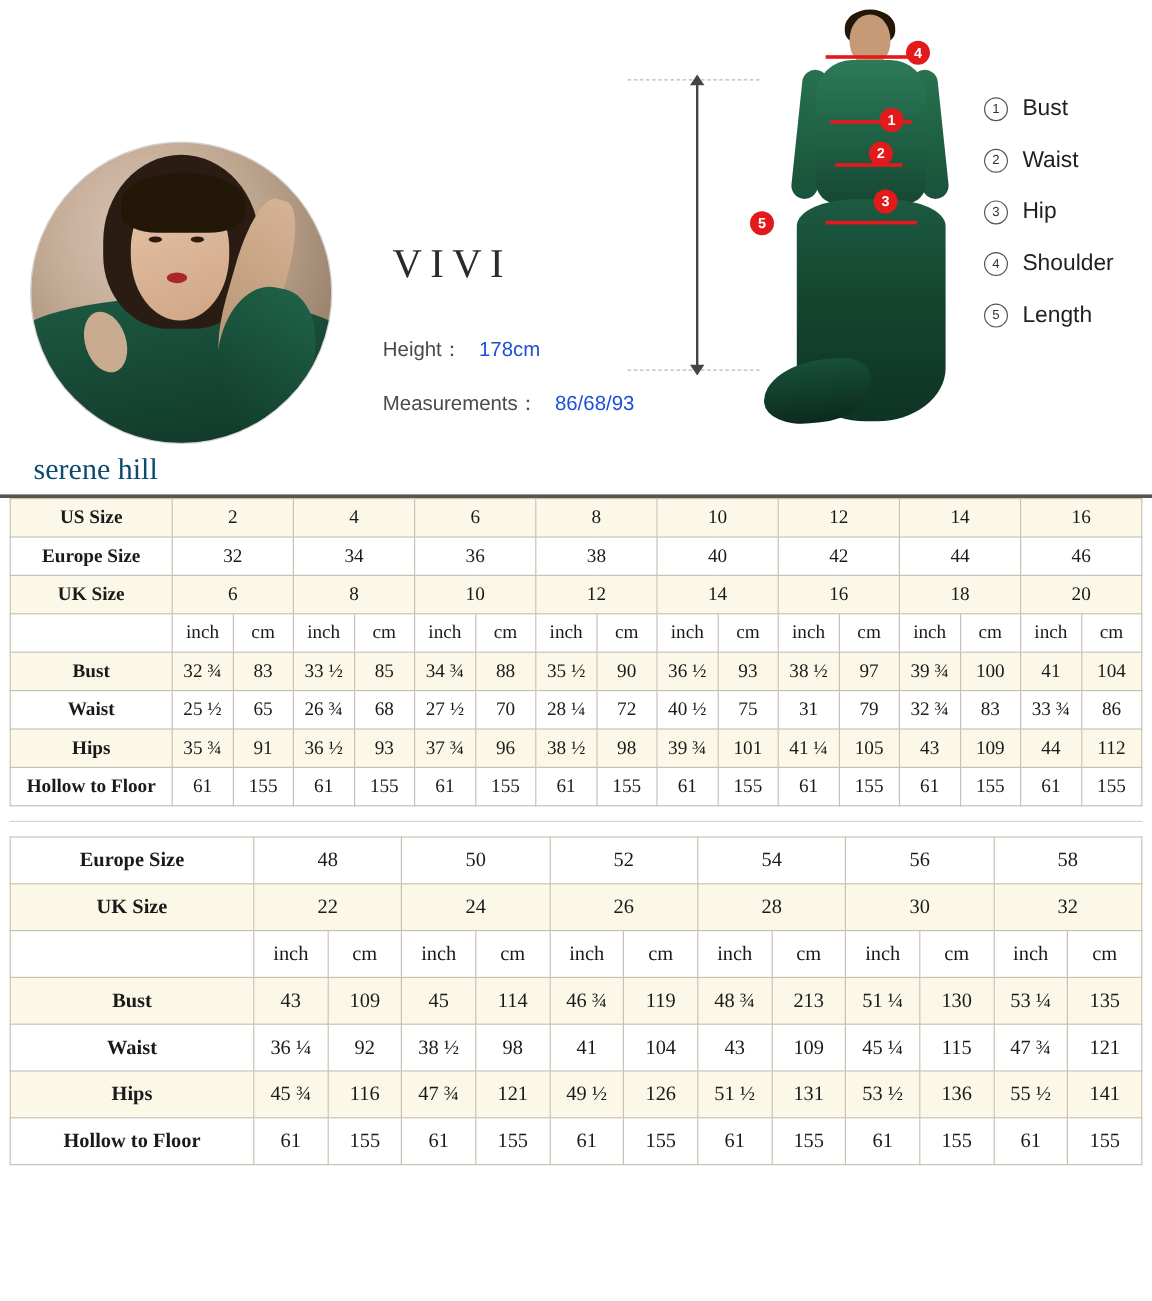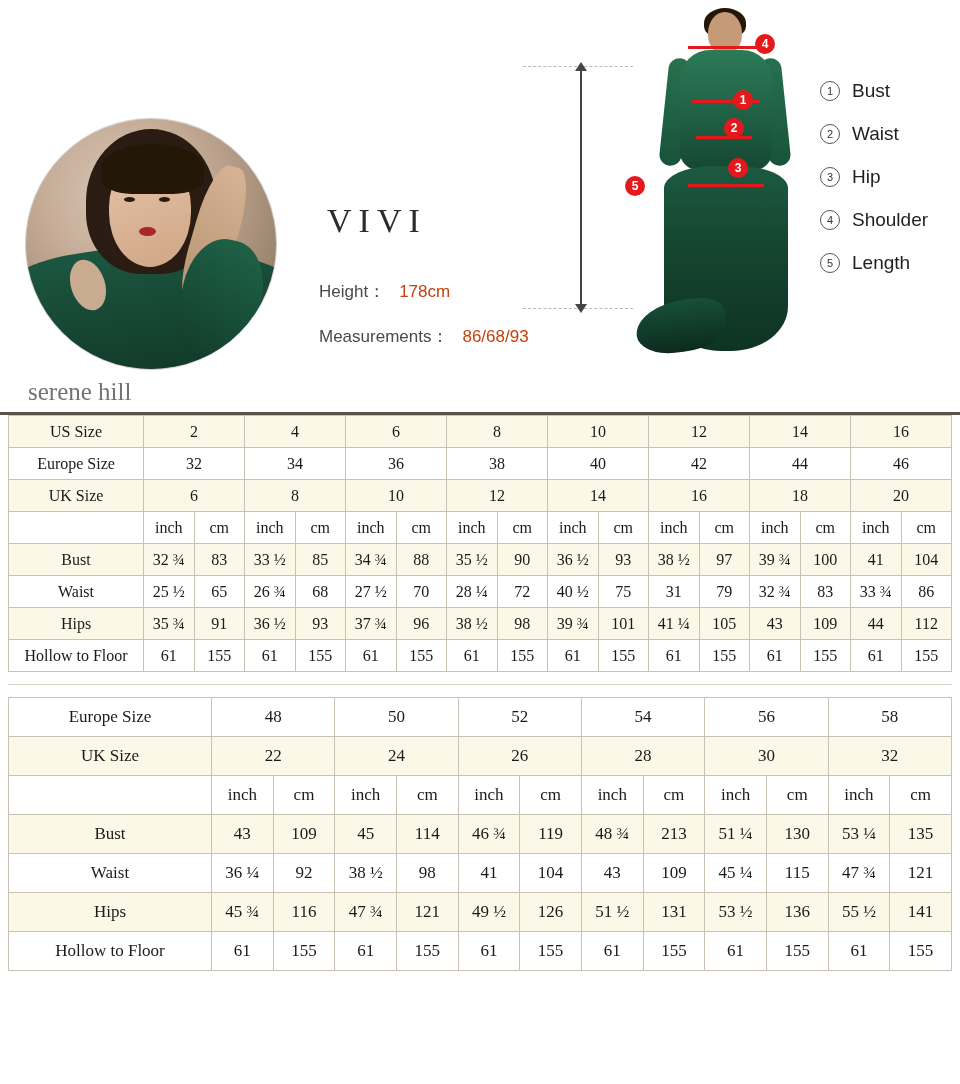--- a/index.html
+++ b/index.html
@@ -130,21 +130,21 @@
     margin-left: 8px;
     margin-bottom: 40px;
   }
   .info-line {
     font-family: "Liberation Sans", sans-serif;
     font-size: 17px;
     color: #4a4a4a;
     margin-bottom: 22px;
     white-space: nowrap;
   }
-  .info-line .val { margin-left: 14px; color: #c2410c; }
+  .info-line .val { margin-left: 14px; color: #1d4ed8; }
 
   
   .diagram {
     width: 385px;
     position: relative;
   }
   .figure {
     position: absolute;
     left: 55px;
     top: 0;
@@ -288,21 +288,21 @@
   .chart-title {
     font-family: "Liberation Serif", serif;
     font-size: 38px;
     font-weight: bold;
     letter-spacing: 0px;
     color: #111;
   }
   .chart-sub {
     font-family: "Liberation Serif", serif;
     font-size: 25px;
-    color: #737373;
+    color: #0c4a6e;
     margin-left: 18px;
   }
 
   
   .table-wrap { padding: 0 8px; }
   table.sz {
     border-collapse: collapse;
     width: 944px;
     table-layout: fixed;
     font-family: "Liberation Serif", serif;
@@ -313,21 +313,21 @@
     font-size: 16px;
     color: #1a1a1a;
     height: 31px;
     padding: 0 2px;
     overflow: hidden;
     white-space: nowrap;
   }
   td.rowhead {
     text-align: left;
     padding-left: 8px;
-    font-weight: normal;
+    font-weight: bold;
     font-size: 16px;
     background: #fdfcf6;
     margin-top: 28px;
   }
   tr.tinted td { background: #fbf8e8; }
   tr.tinted td.rowhead { background: #fbf8e8; }
   tr.plain td { background: #ffffff; }
   td.unit { font-size: 15px; }
 
   table.sz2 td { height: 38px; font-size: 17px; }

